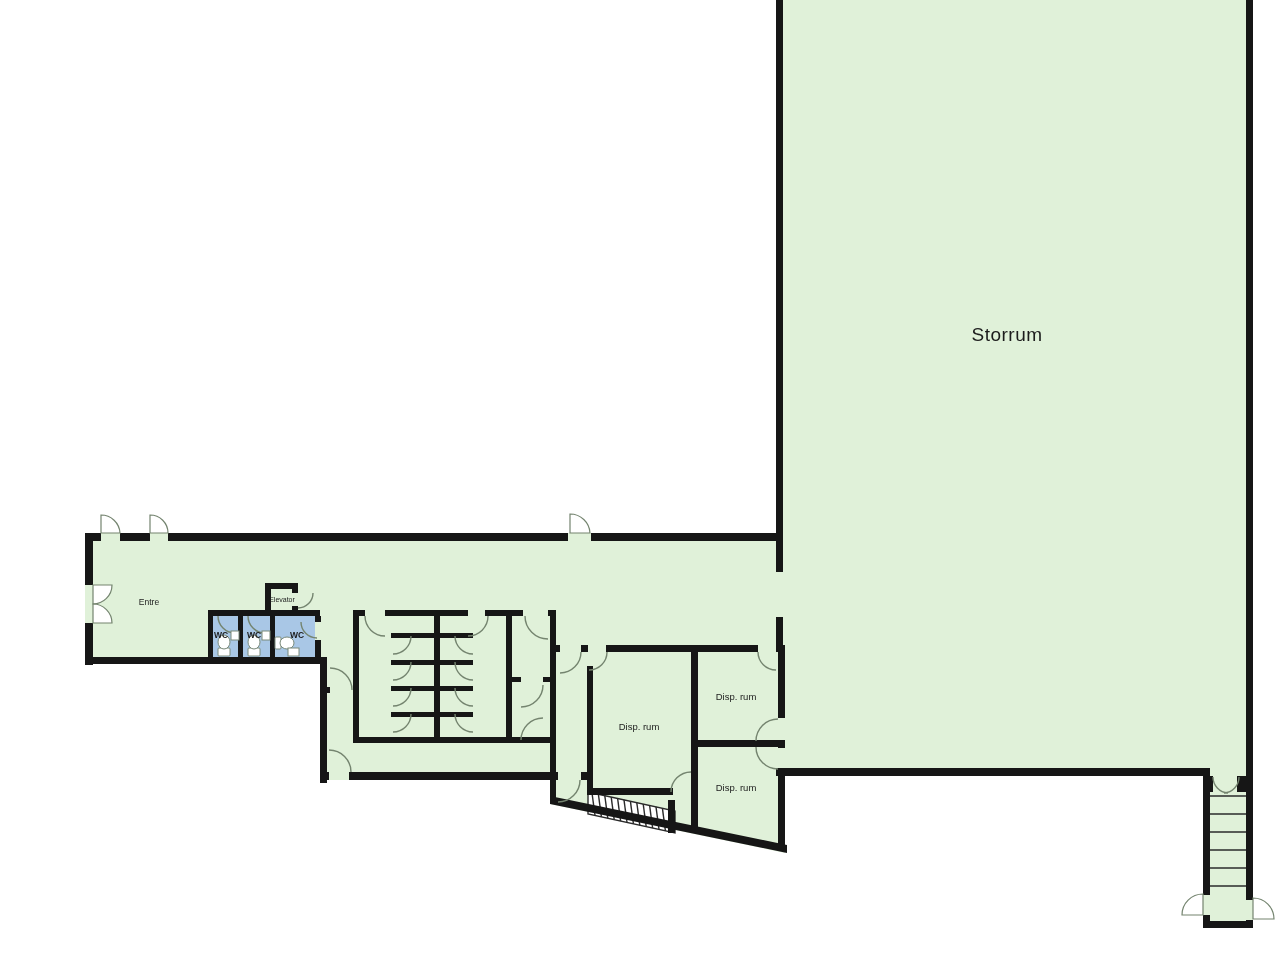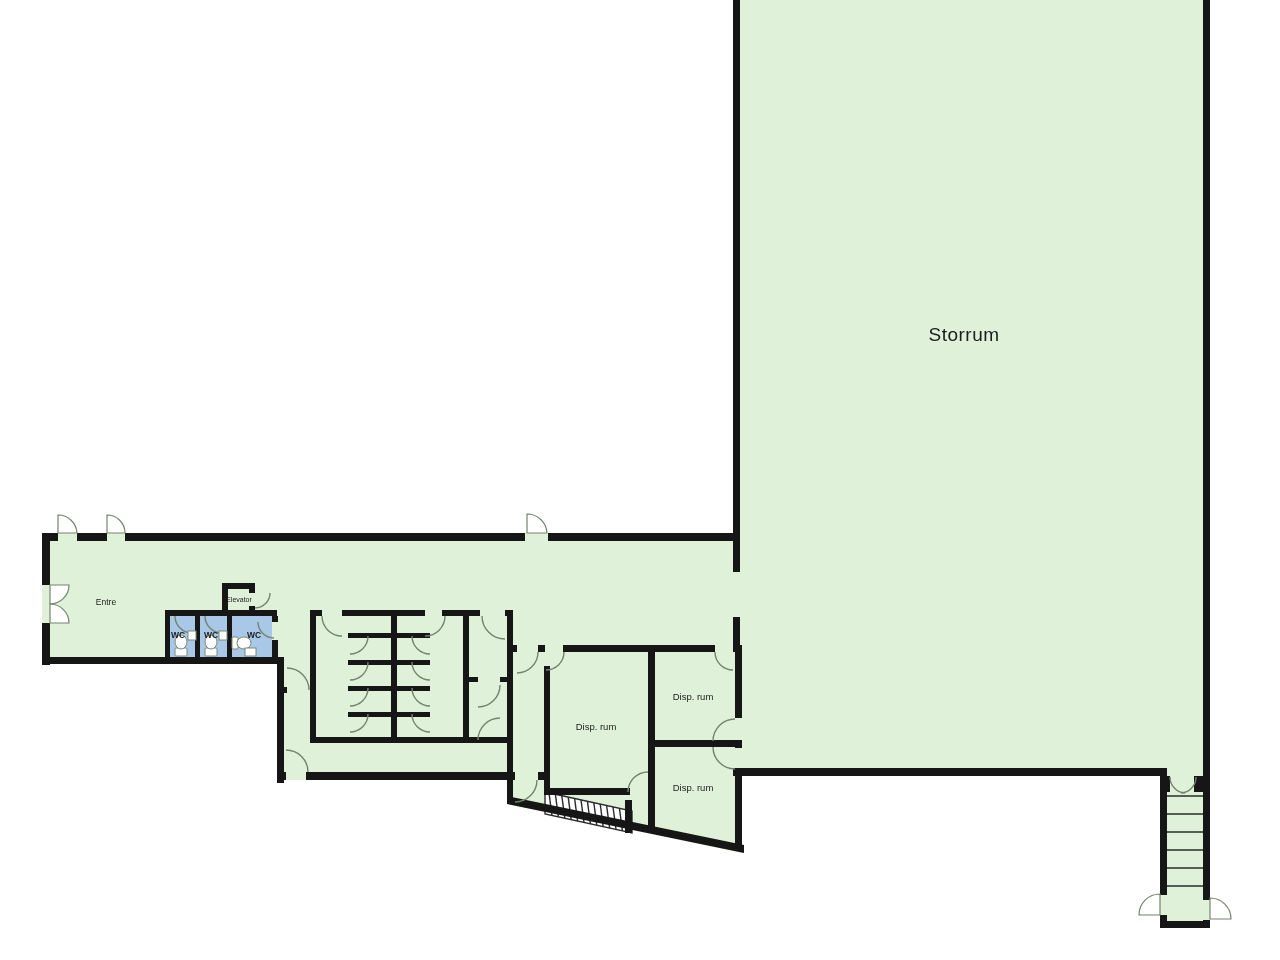--- a/index.html
+++ b/index.html
@@ -1,17 +1,17 @@
 <!DOCTYPE html>
 <html><head>
 <meta charset="utf-8">
 <style>
   html,body{margin:0;padding:0;}
   body{width:1280px;height:960px;background:#fff;font-family:"Liberation Sans",sans-serif;}
-  .plan-wrap{position:relative;width:1056px;height:960px;}
+  .plan-wrap{position:relative;width:1056px;height:960px;margin-left:43px;}
   svg{display:block;}
   .wall{stroke:none;}
   .arc{fill:none;stroke-width:1.4;}
   .leafdoor{stroke-width:1.2;}
   .fixture{stroke:#7a8a7a;stroke-width:1;}
   .tread{stroke:#2a2a2a;stroke-width:1.6;}
   .hatch{stroke:#2a2a2a;stroke-width:1.4;}
   text{user-select:none;}
   .lbl-big{font-size:19px;letter-spacing:.5px;}
   .lbl{font-size:9.5px;}

